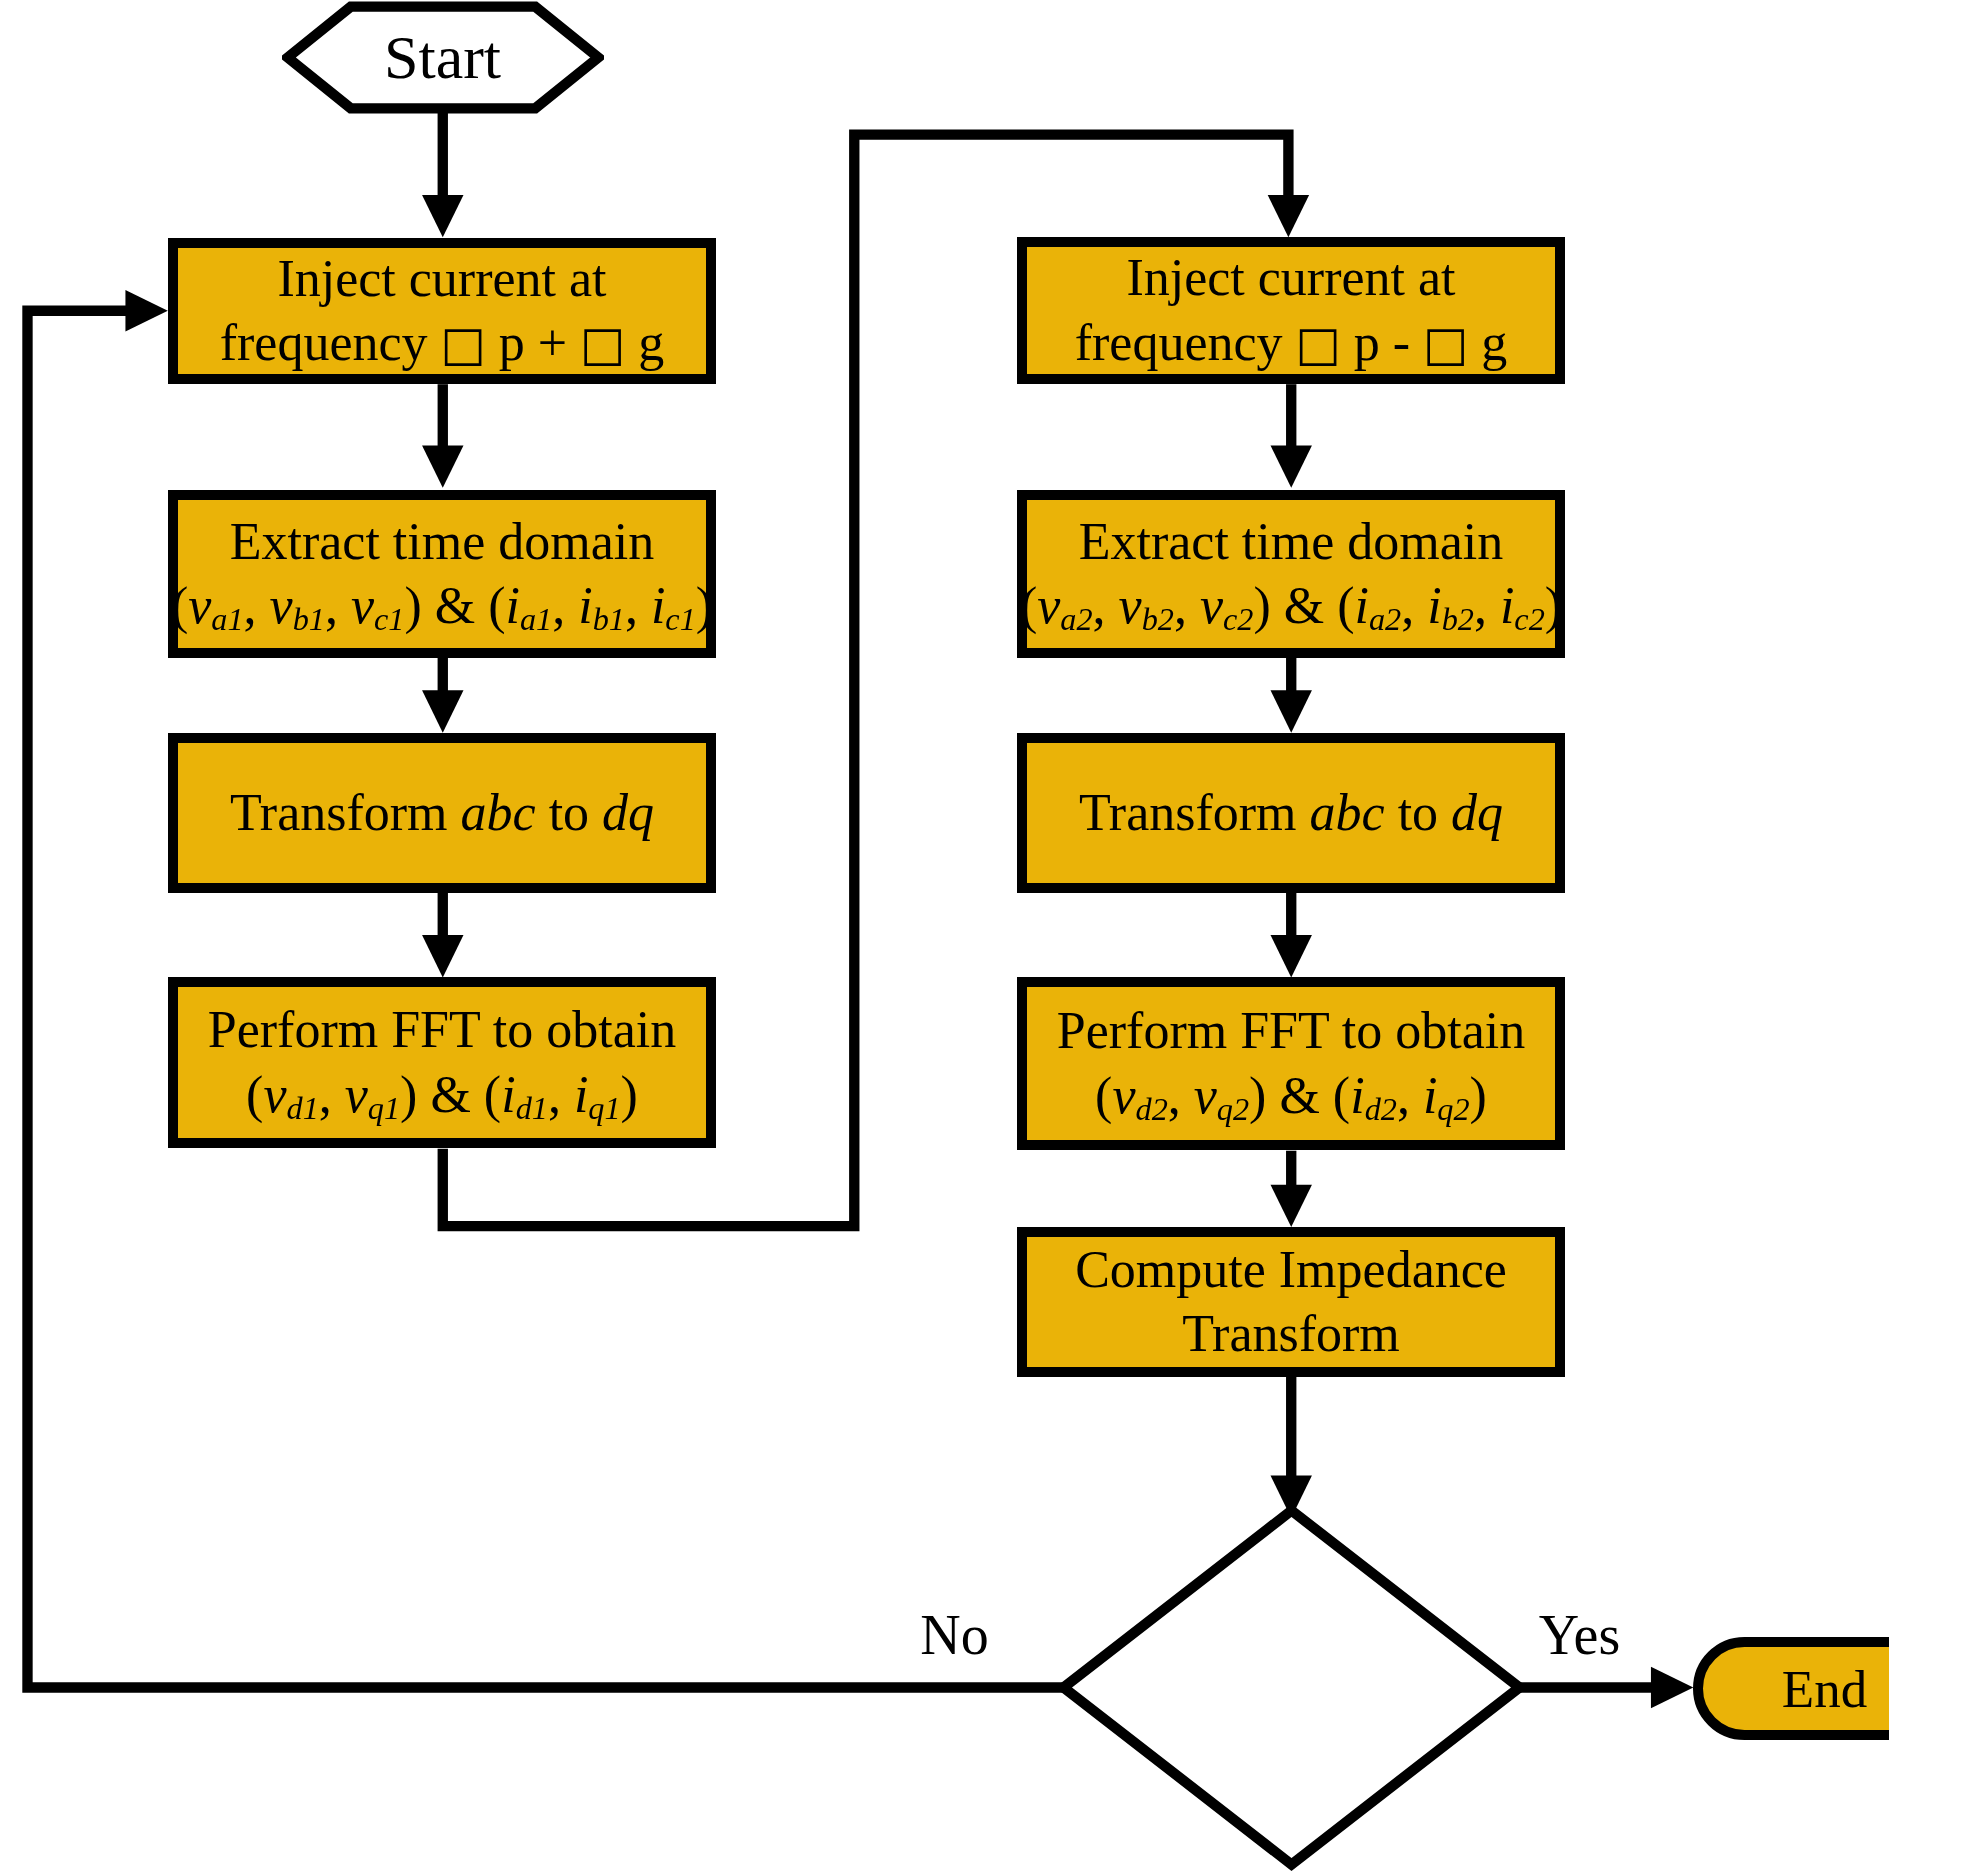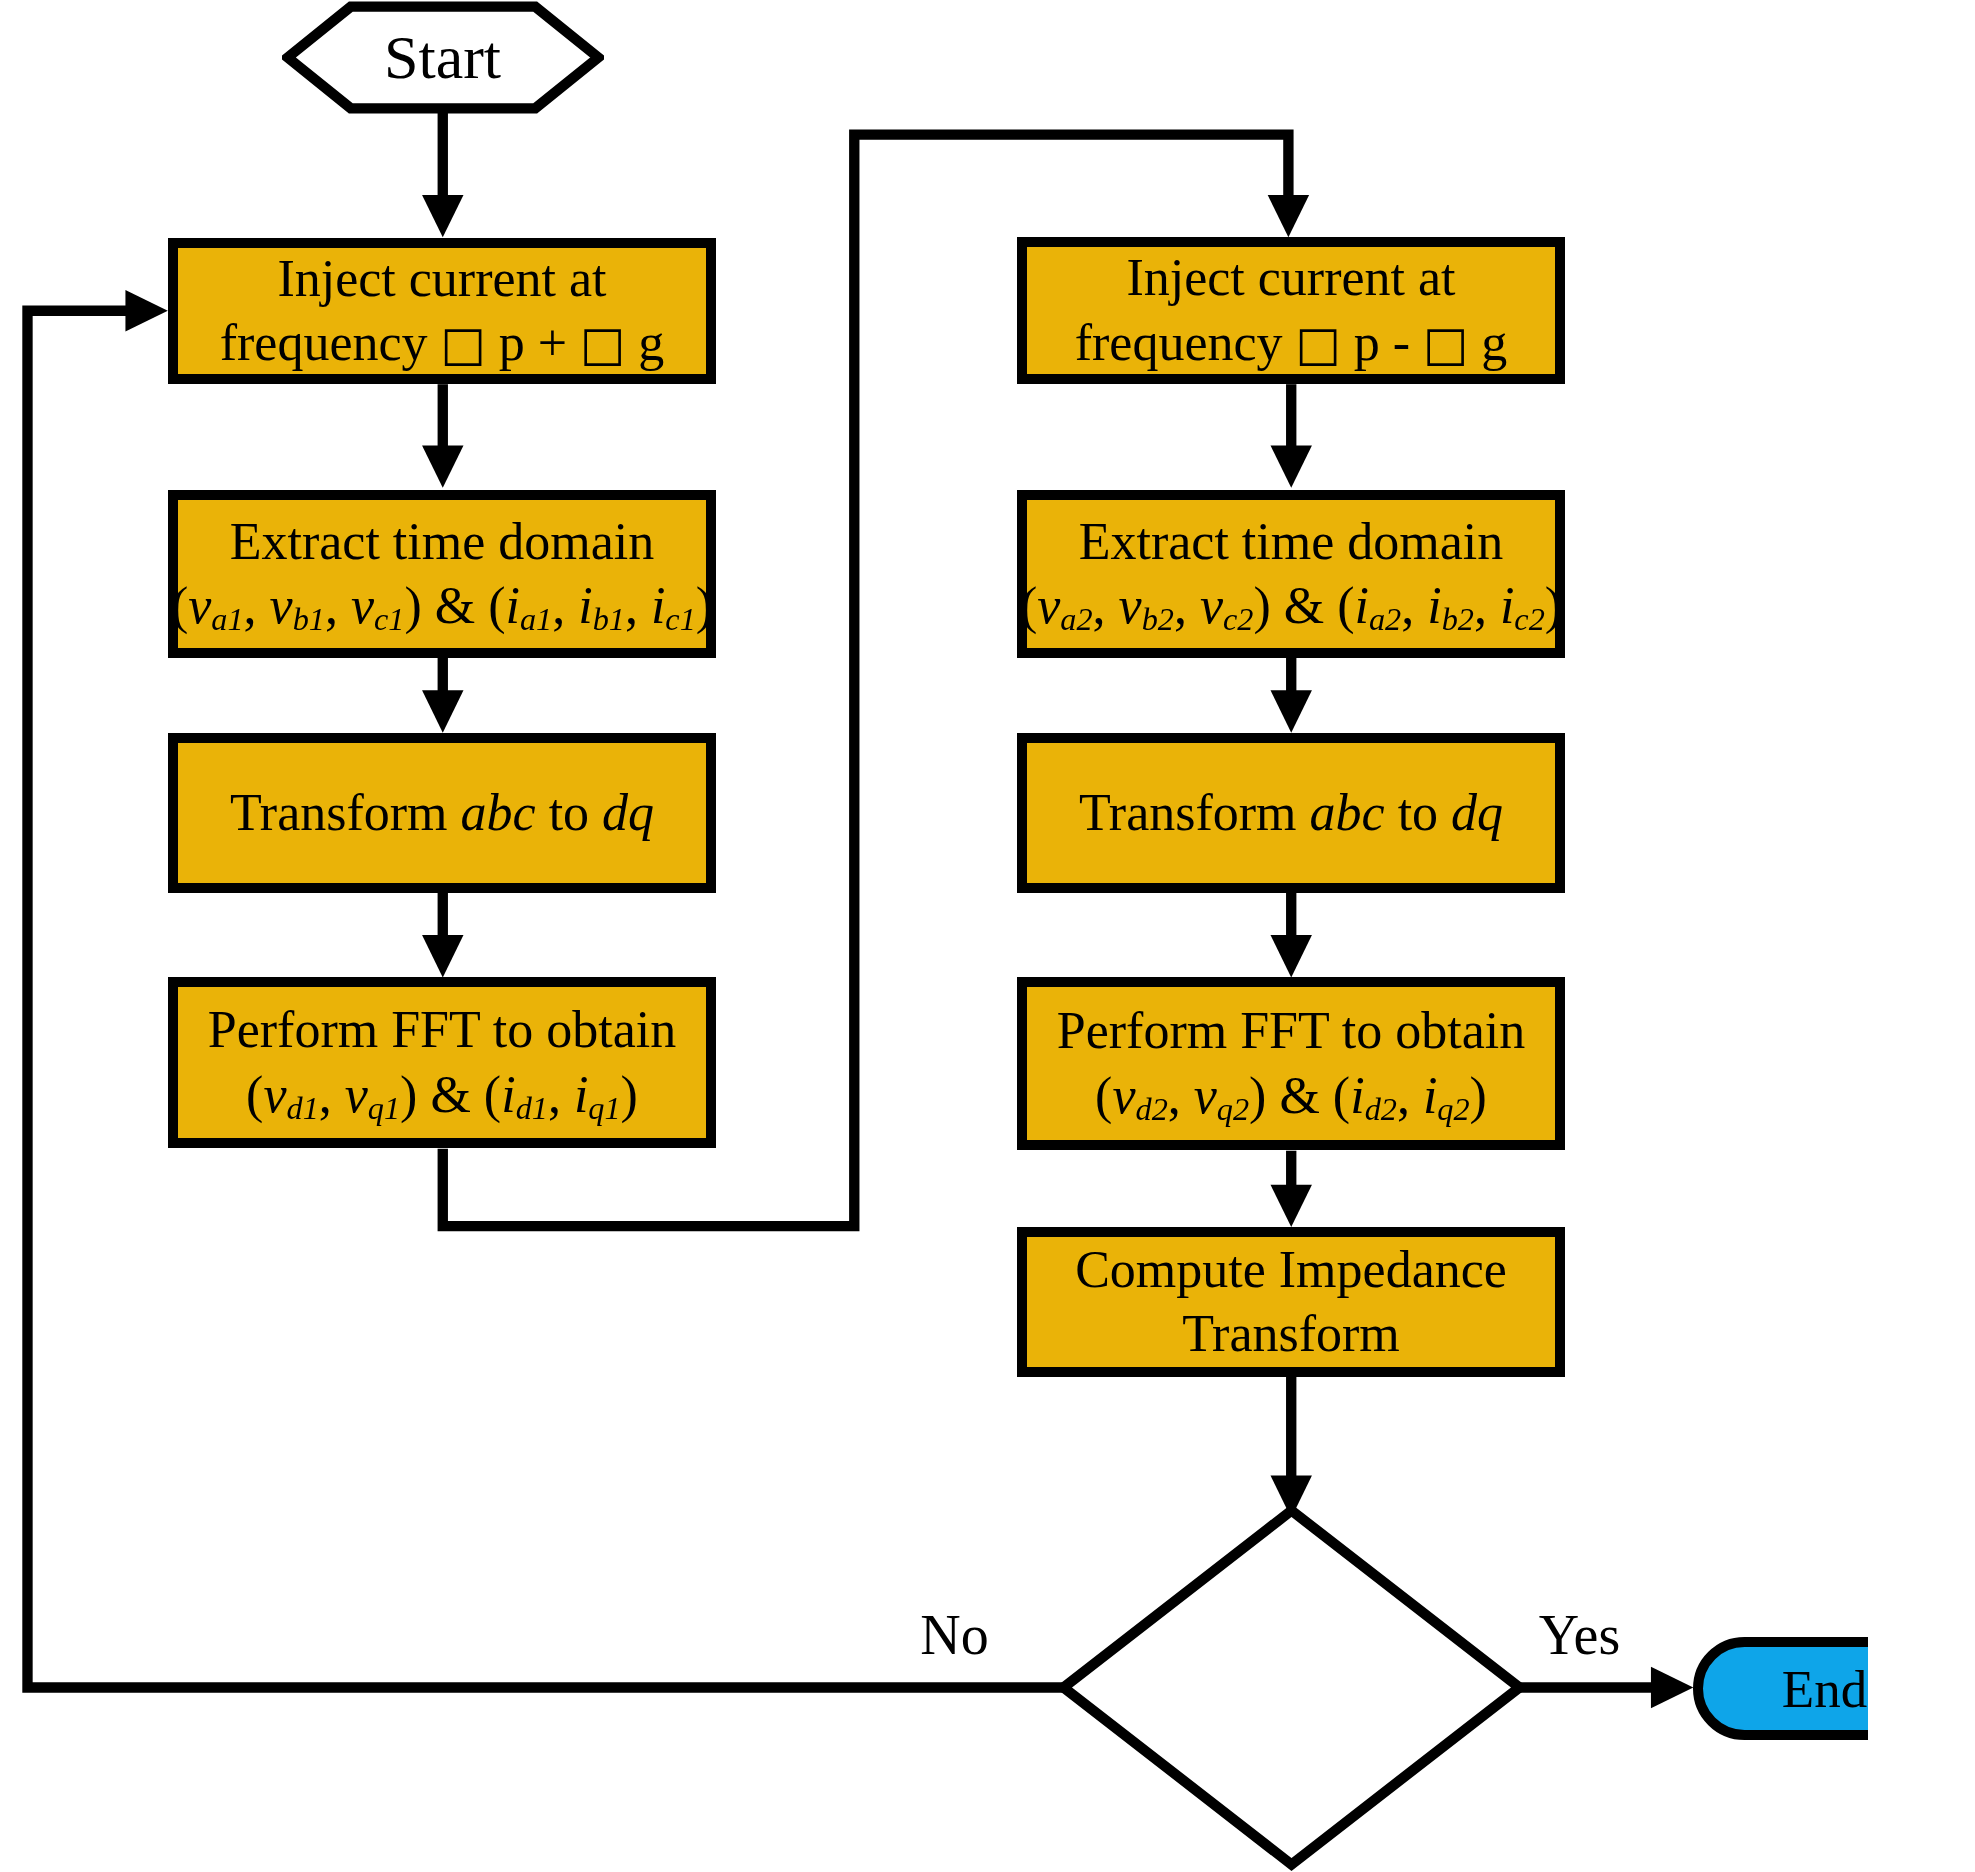--- a/index.html
+++ b/index.html
@@ -3,20 +3,21 @@
 <meta charset="utf-8">
 <style>
   html,body{margin:0;padding:0;background:#ffffff;}
   .canvas{
     position:relative;
     width:1868px;height:1873px;
     background:#ffffff;
     font-family:"Liberation Serif","DejaVu Serif",serif;
     color:#000;
     overflow:hidden;
+    padding-left:21px;
   }
   svg.layer{position:absolute;left:0;top:0;z-index:0;}
   .pbox{
     position:absolute;
     box-sizing:border-box;
     background:#eab308;
     border:10.4px solid #000000;
     display:flex;flex-direction:column;
     justify-content:center;align-items:center;
     text-align:center;
@@ -33,21 +34,21 @@
     position:absolute;z-index:3;
     display:flex;justify-content:center;align-items:center;
     text-align:center;white-space:nowrap;
   }
   .start-label{left:287px;top:6.6px;width:311px;height:102px;font-size:62px;}
   .decision-label{left:1068px;top:1508px;width:446px;height:358px;font-size:52px;line-height:1.3;flex-direction:column;}
   .stadium{
     position:absolute;z-index:2;
     left:1693px;top:1637px;width:263px;height:103px;
     box-sizing:border-box;border:10.4px solid #000;border-radius:56px;
-    background:#0ea5e9;display:flex;justify-content:center;align-items:center;
+    background:#eab308;display:flex;justify-content:center;align-items:center;
     font-size:53px;
   }
   .edge-label{
     position:absolute;z-index:3;font-size:56px;text-align:center;
   }
   .no-label{left:879px;top:1603px;width:151px;}
   .yes-label{left:1504px;top:1603px;width:151px;}
   .hex-svg{position:absolute;left:282px;top:0.9px;z-index:2;}
   .diamond-svg{position:absolute;left:1058px;top:1503px;z-index:2;}
 </style>

